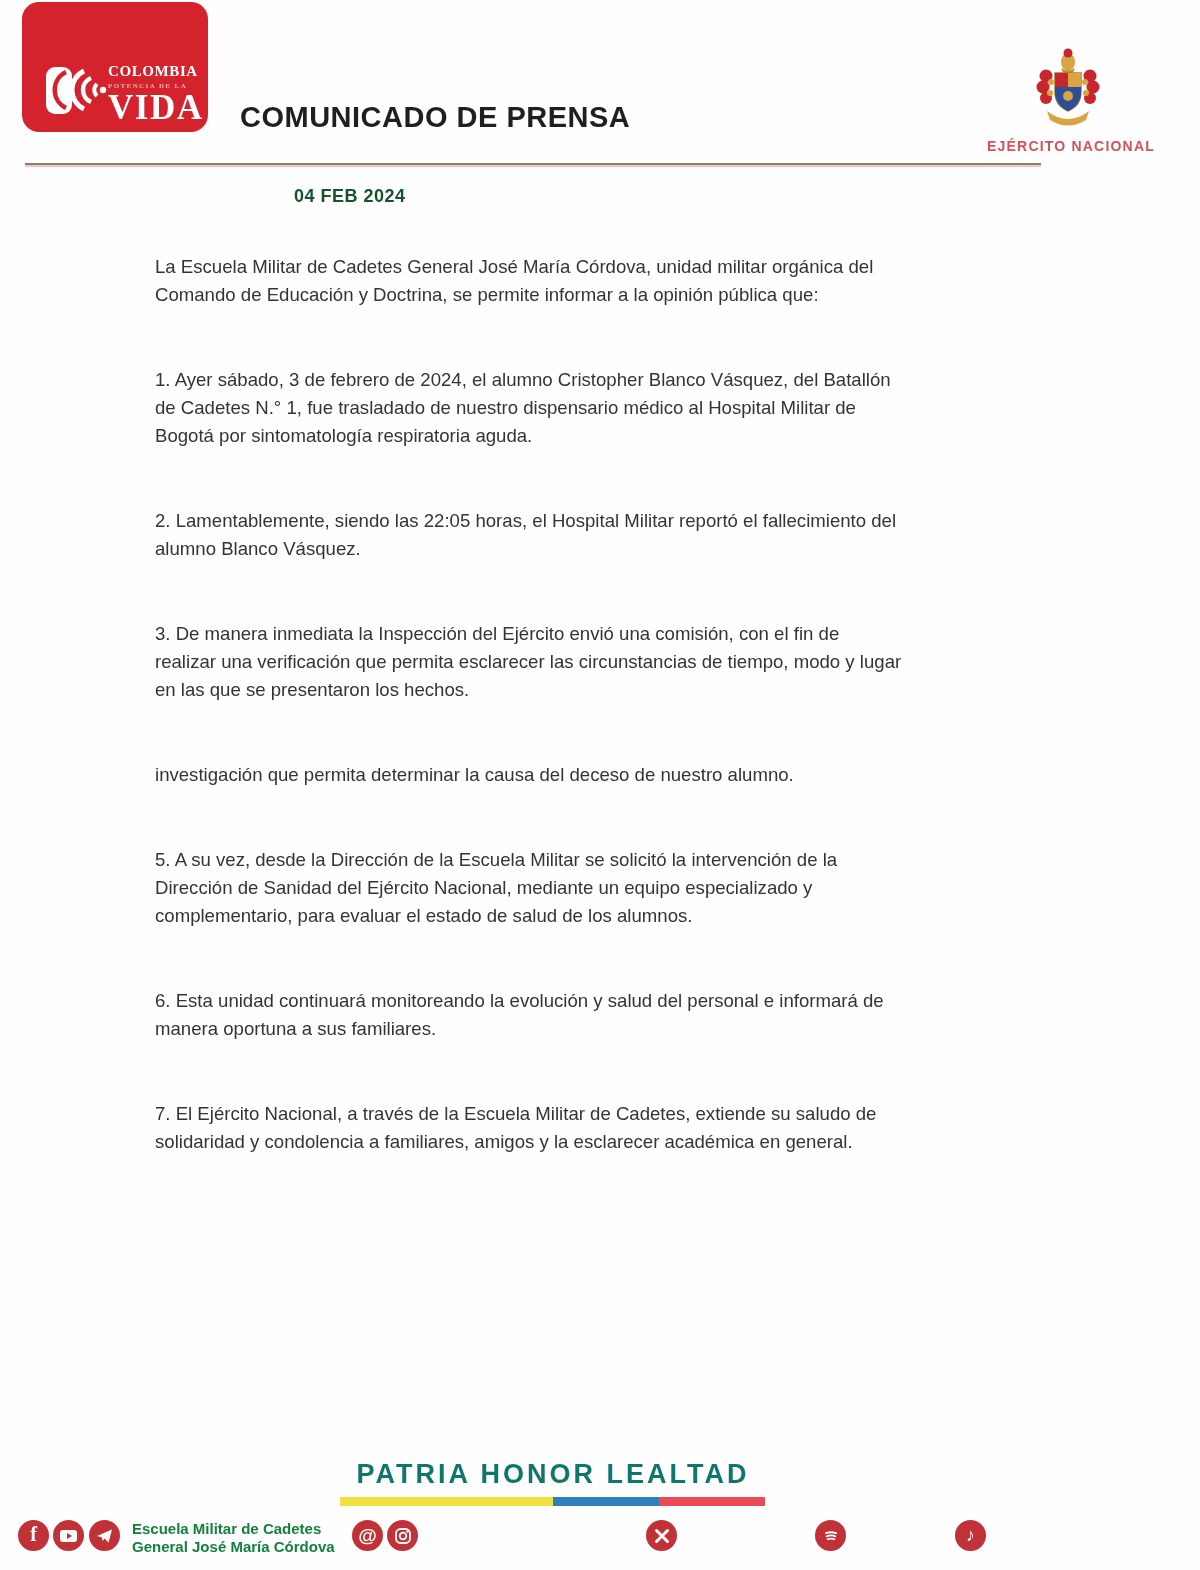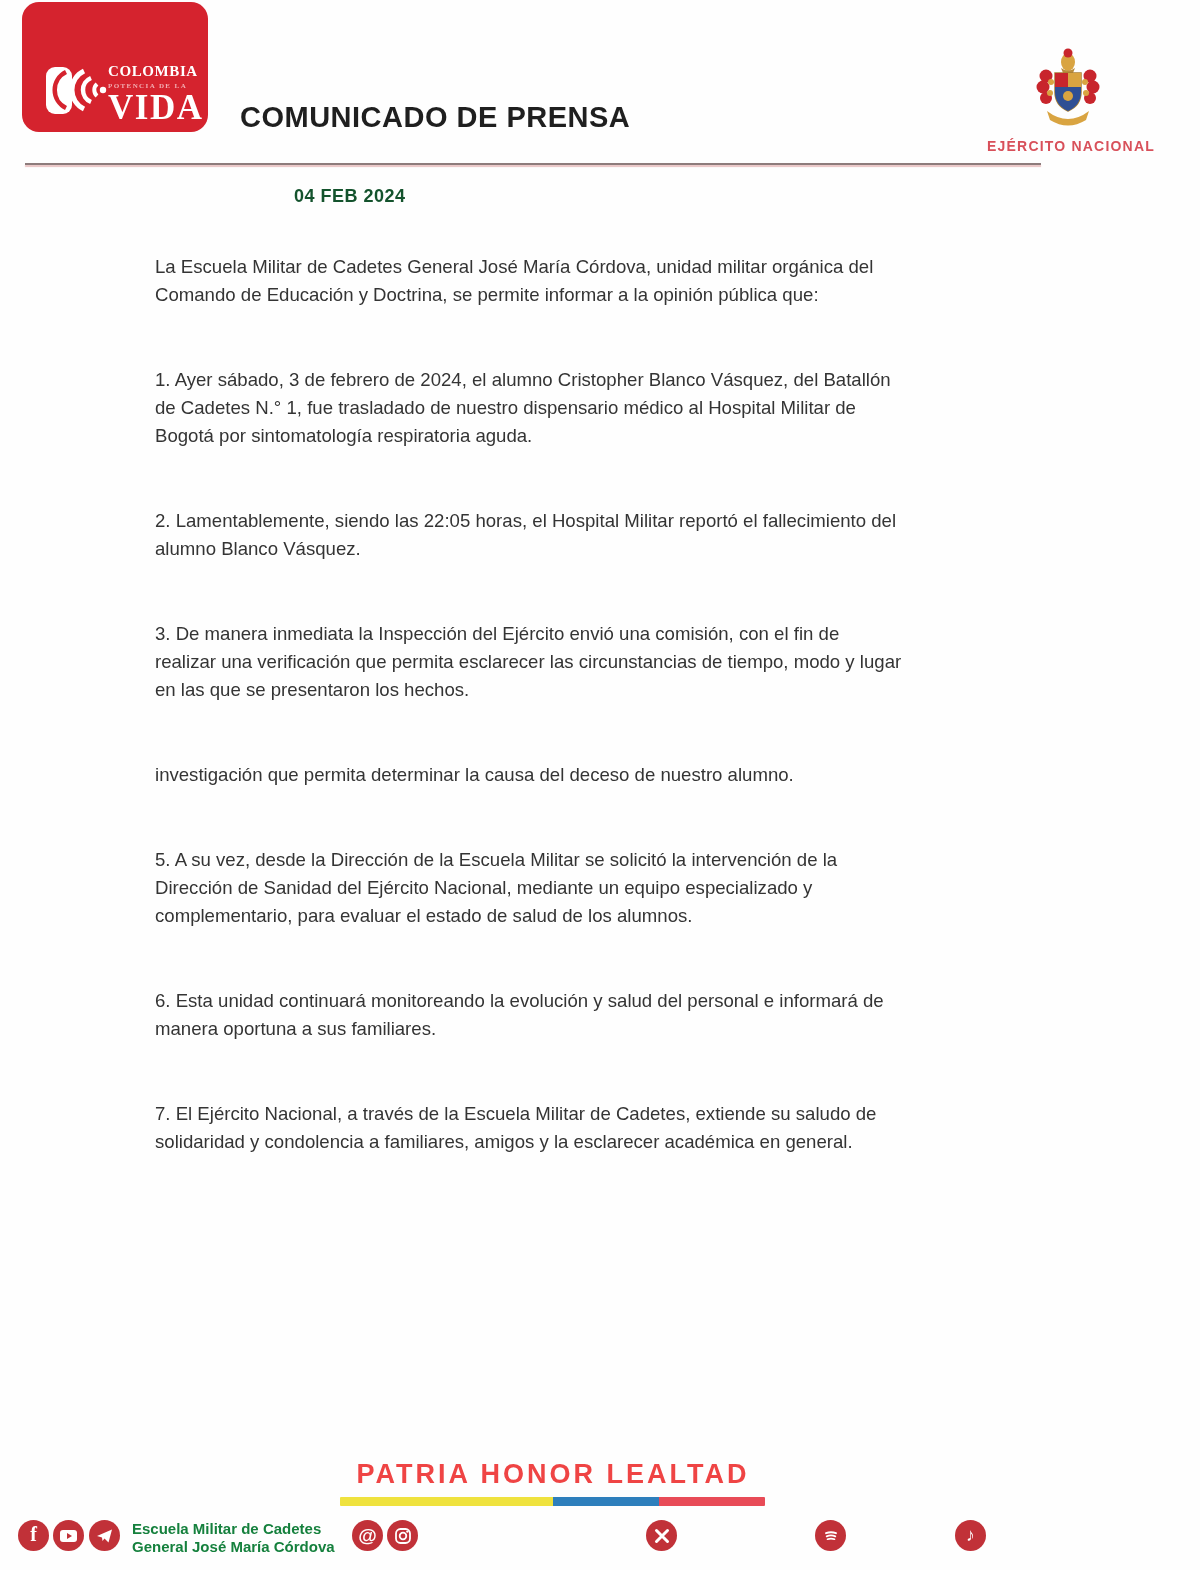--- a/index.html
+++ b/index.html
@@ -38,21 +38,21 @@
     position:absolute; left:971px; top:138px; width:200px; text-align:center;
     font-size:14px; font-weight:bold; color:#d8505a; letter-spacing:1.2px; white-space:nowrap;
   }
   
   .doc-body{ position:absolute; left:155px; top:245px; width:910px; font-size:18.6px; }
   .para{ margin-bottom:57px;margin-top:8px; }
   .line{ line-height:28px; white-space:nowrap; }
   
   .motto{
     position:absolute; left:0; top:1459px; width:1106px; text-align:center;
-    font-size:27px; font-weight:bold; letter-spacing:3px; color:#ef4444; white-space:nowrap;
+    font-size:27px; font-weight:bold; letter-spacing:3px; color:#0f766e; white-space:nowrap;
   }
   .flag-bar{
     position:absolute; left:340px; top:1497px; width:425px; height:9px; border-radius:1px;
     background:linear-gradient(90deg,#efe23e 0,#efe23e 50%,#2e7fbc 50%,#2e7fbc 75%,#e84b57 75%,#e84b57 100%);
   }
   
   .footer{ position:absolute; left:0; top:1518px; width:1200px; height:44px; }
   .soc{
     position:absolute; top:2px; width:31px; height:31px; border-radius:50%;
     background:#c13138; color:#fff; display:flex; align-items:center; justify-content:center;

